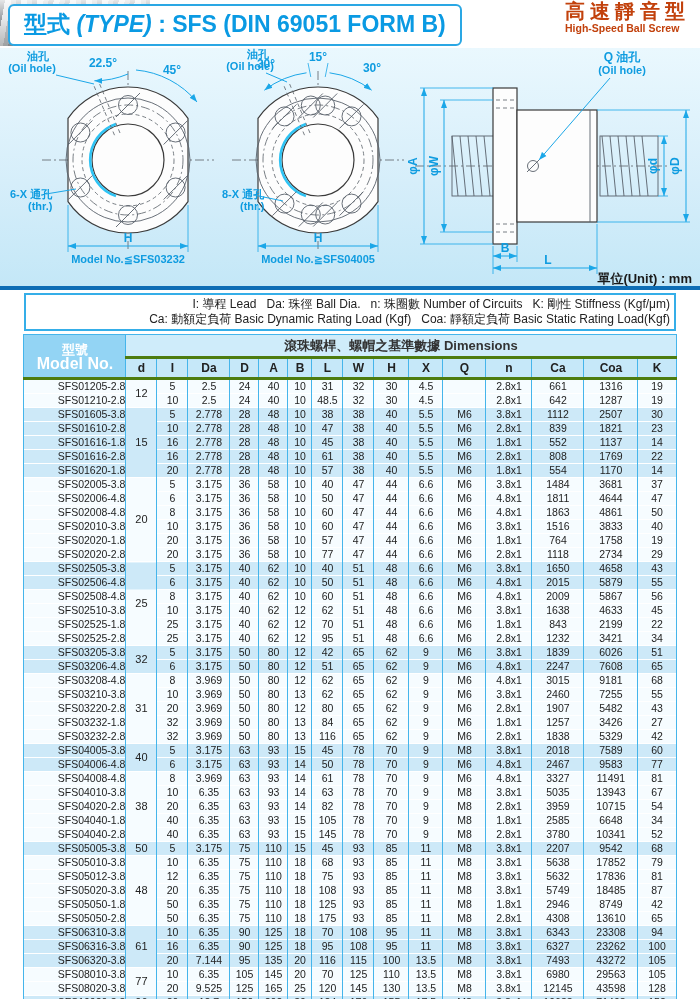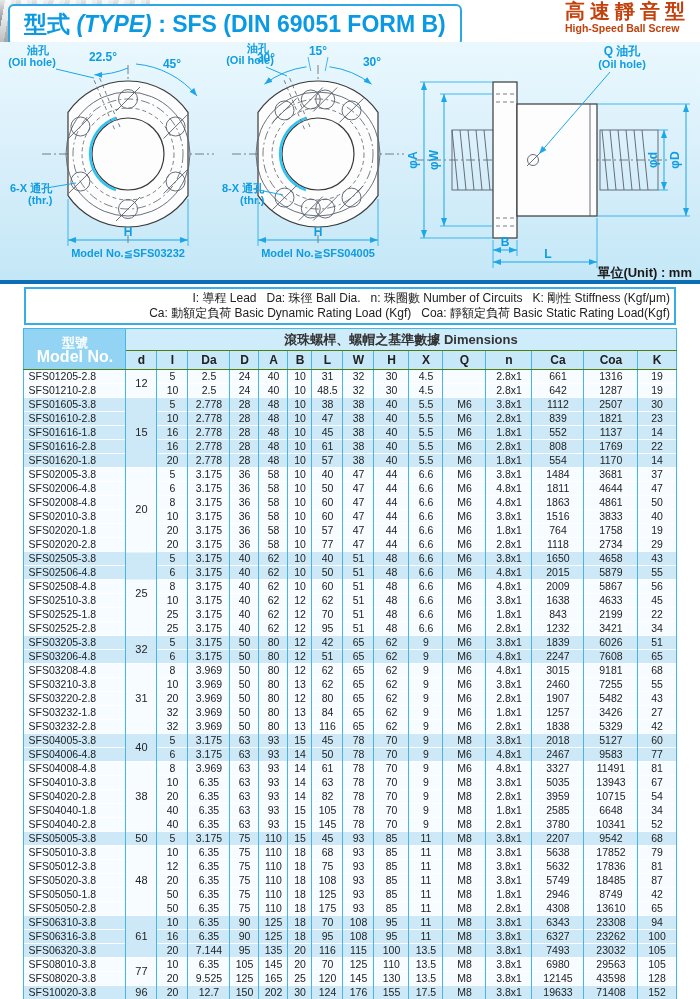--- a/index.html
+++ b/index.html
@@ -1,20 +1,20 @@
 <!DOCTYPE html>
 <html><head>
 <meta charset="utf-8">
 <style>
   html,body{margin:0;padding:0;}
   body{width:700px;font-family:"Liberation Sans","DejaVu Sans",sans-serif;background:#fff;}
   .page{position:relative;width:700px;height:999px;overflow:hidden;background:#fff;}
 
   
-  .topbar{position:relative;height:42px;background:#fff;}
+  .topbar{position:relative;height:48px;background:#fff;}
   .screw-photo{position:absolute;left:0;top:0;width:150px;height:46px;
     background:repeating-linear-gradient(100deg,#8a8f94 0 5px,#e3e6e8 5px 11px,#b9bec2 11px 16px);
     opacity:.85;}
   .screw-photo:after{content:"";position:absolute;inset:0;
     background:linear-gradient(180deg,rgba(255,255,255,.75),rgba(255,255,255,0) 40%,rgba(60,60,60,.35));}
   .title-box{position:absolute;left:8px;top:4px;background:#fff;border:2px solid #2aa7e4;border-radius:6px;
     padding:3px 14px 4px 14px;white-space:nowrap;color:#0a9ae3;font-size:23px;font-weight:bold;}
   .title-box .tt{font-style:italic;}
   .subtitle{position:absolute;right:10px;top:0;color:#c2410c;text-align:left;}
   .subtitle .cn{font-size:20px;font-weight:bold;letter-spacing:5px;line-height:22px;}
@@ -40,29 +40,29 @@
 
   
   .legend{margin:3px 24px 0 24px;border:2px solid #35aee8;background:#fff;
     padding:2px 4px;text-align:right;color:#222;font-size:12px;line-height:15px;}
   .legend div{white-space:pre-wrap;}
 
   
   table{border-collapse:collapse;table-layout:fixed;width:652px;margin:3px auto 0 auto;
     border:1px solid #45b5eb;}
   th,td{border-left:1px solid #45b5eb;border-right:1px solid #45b5eb;overflow:hidden;white-space:nowrap;}
-  thead th{border-bottom:1px solid #4d7c0f;}
+  thead th{border-bottom:3px solid #4d7c0f;}
   .th-model{background:#93d4f4;color:#fff;font-weight:bold;height:37px;}
   .th-model .l1{font-size:13px;line-height:15px;}
   .th-model .l2{font-size:16px;line-height:14px;}
   .th-dims{background:#cfecfa;color:#333;font-size:13px;font-weight:bold;height:19px;}
   .th-col{background:#c6e8f9;color:#222;font-size:12px;font-weight:bold;height:16px;}
   tbody td{height:13px;font-size:10.5px;color:#222;text-align:center;padding:0;
     border-top:1px solid rgba(255,255,255,.95);line-height:13px;}
-  td.c-model{text-align:left;padding-left:4px;}
+  td.c-model{text-align:right;padding-left:4px;}
   .row-b td{background:#cde9f8;}
   .row-w td{background:#f6fcff;}
   td.c-d{font-size:11px;}
   td.d-w{background:#f6fcff !important;}
   td.d-b{background:#cde9f8 !important;}
   td.d-split{background:linear-gradient(180deg,#cde9f8 0 33%,#f6fcff 33% 100%) !important;}
 </style>
 </head>
 <body>
 
@@ -750,21 +750,21 @@
           <td>63</td>
           <td>93</td>
           <td>15</td>
           <td>45</td>
           <td>78</td>
           <td>70</td>
           <td>9</td>
           <td>M8</td>
           <td>3.8x1</td>
           <td>2018</td>
-          <td>5127</td>
+          <td>7589</td>
           <td>60</td>
         </tr>
         <tr class="row-b">
           <td class="c-model">SFS04006-4.8</td>
           <td>6</td>
           <td>3.175</td>
           <td>63</td>
           <td>93</td>
           <td>14</td>
           <td>50</td>
@@ -1009,21 +1009,21 @@
           <td>95</td>
           <td>135</td>
           <td>20</td>
           <td>116</td>
           <td>115</td>
           <td>100</td>
           <td>13.5</td>
           <td>M8</td>
           <td>3.8x1</td>
           <td>7493</td>
-          <td>23032</td>
+          <td>43272</td>
           <td>105</td>
         </tr>
         <tr class="row-w">
           <td class="c-model">SFS08010-3.8</td>
           <td rowspan="2" class="c-d d-w">77</td>
           <td>10</td>
           <td>6.35</td>
           <td>105</td>
           <td>145</td>
           <td>20</td>

